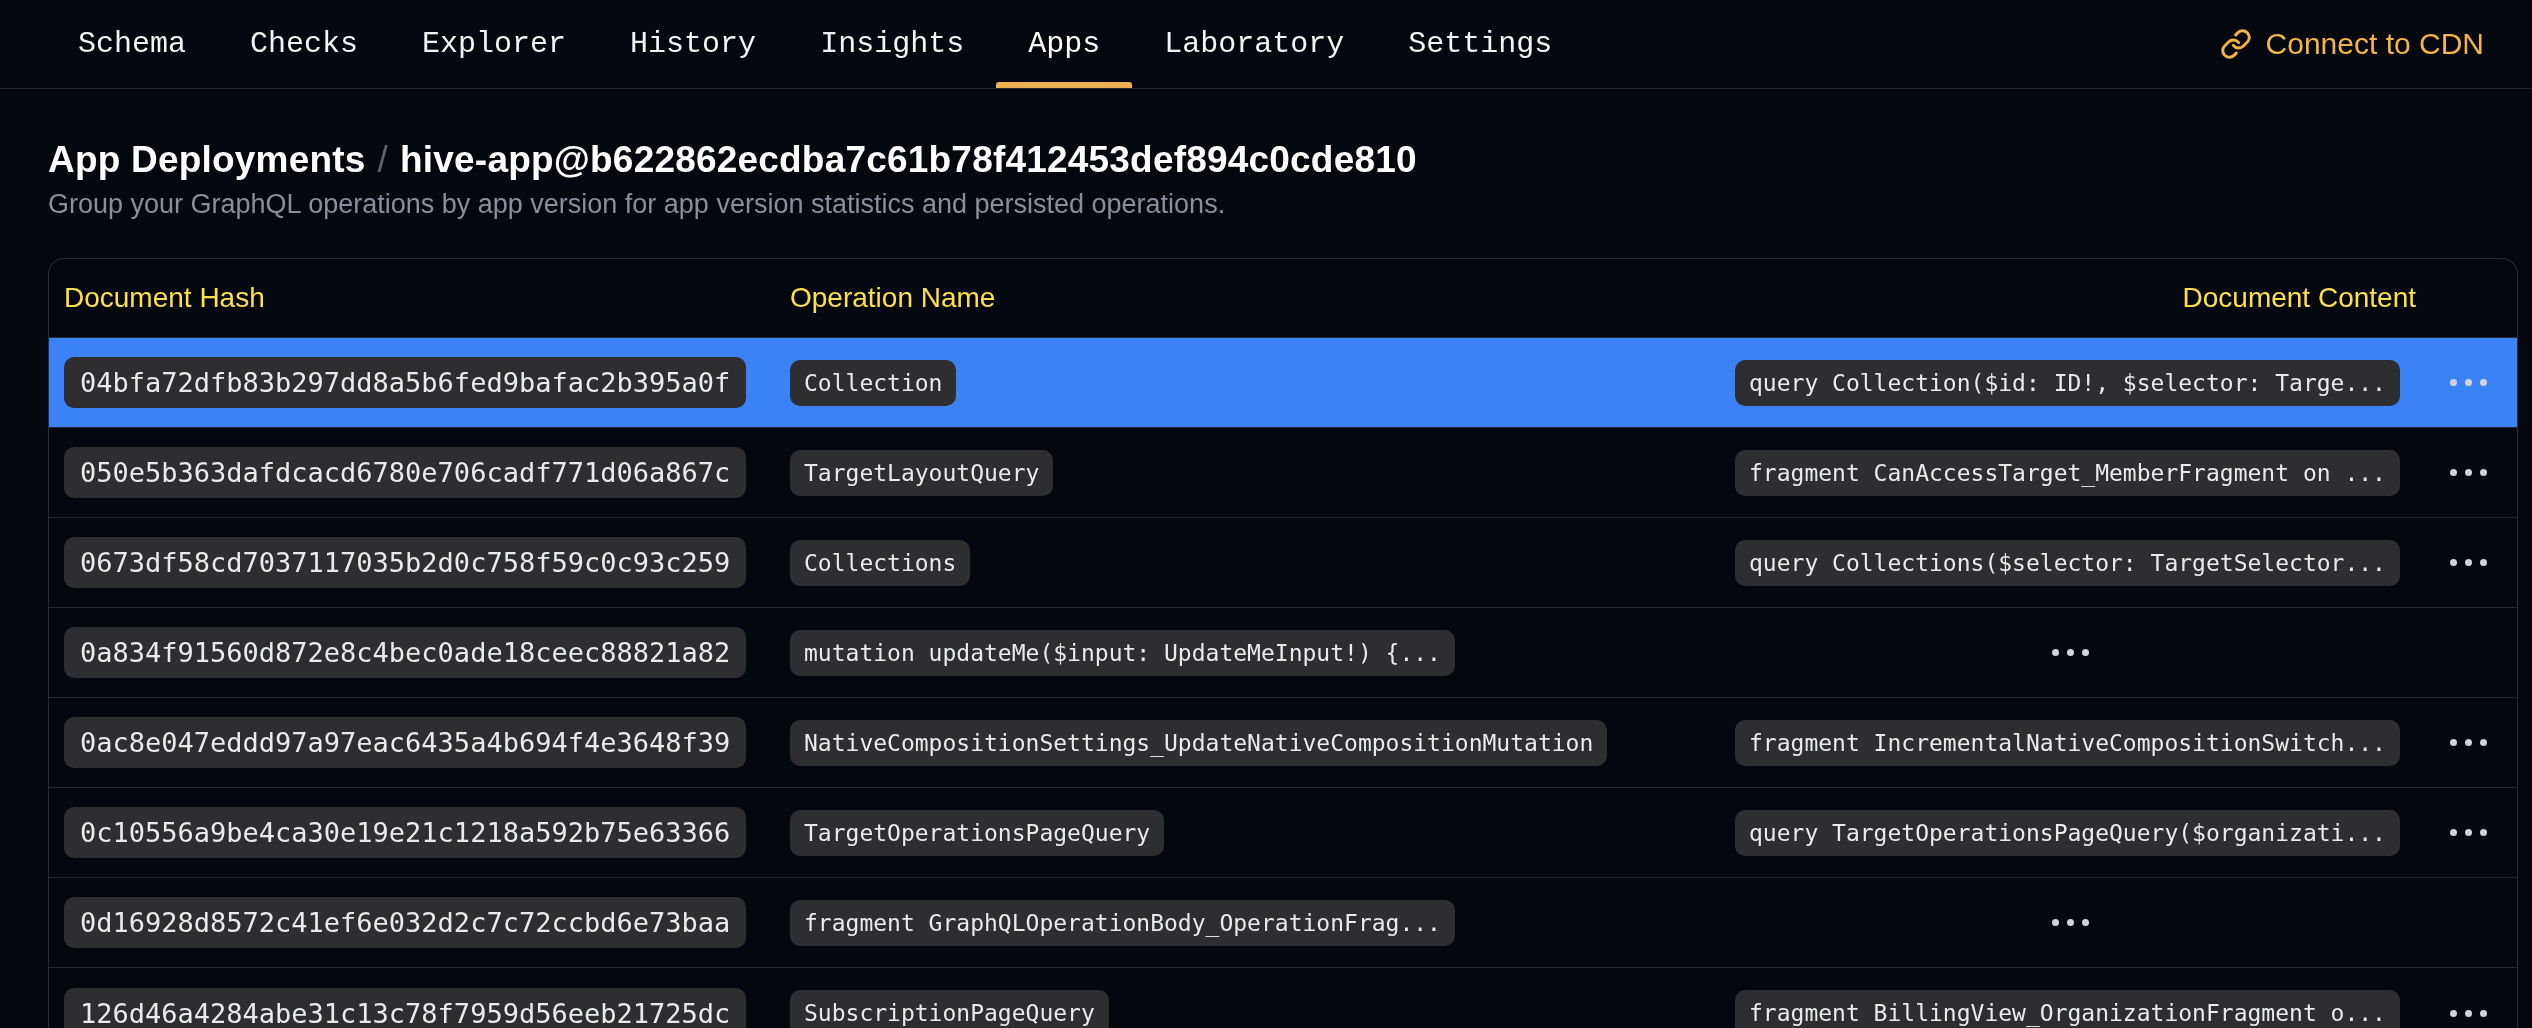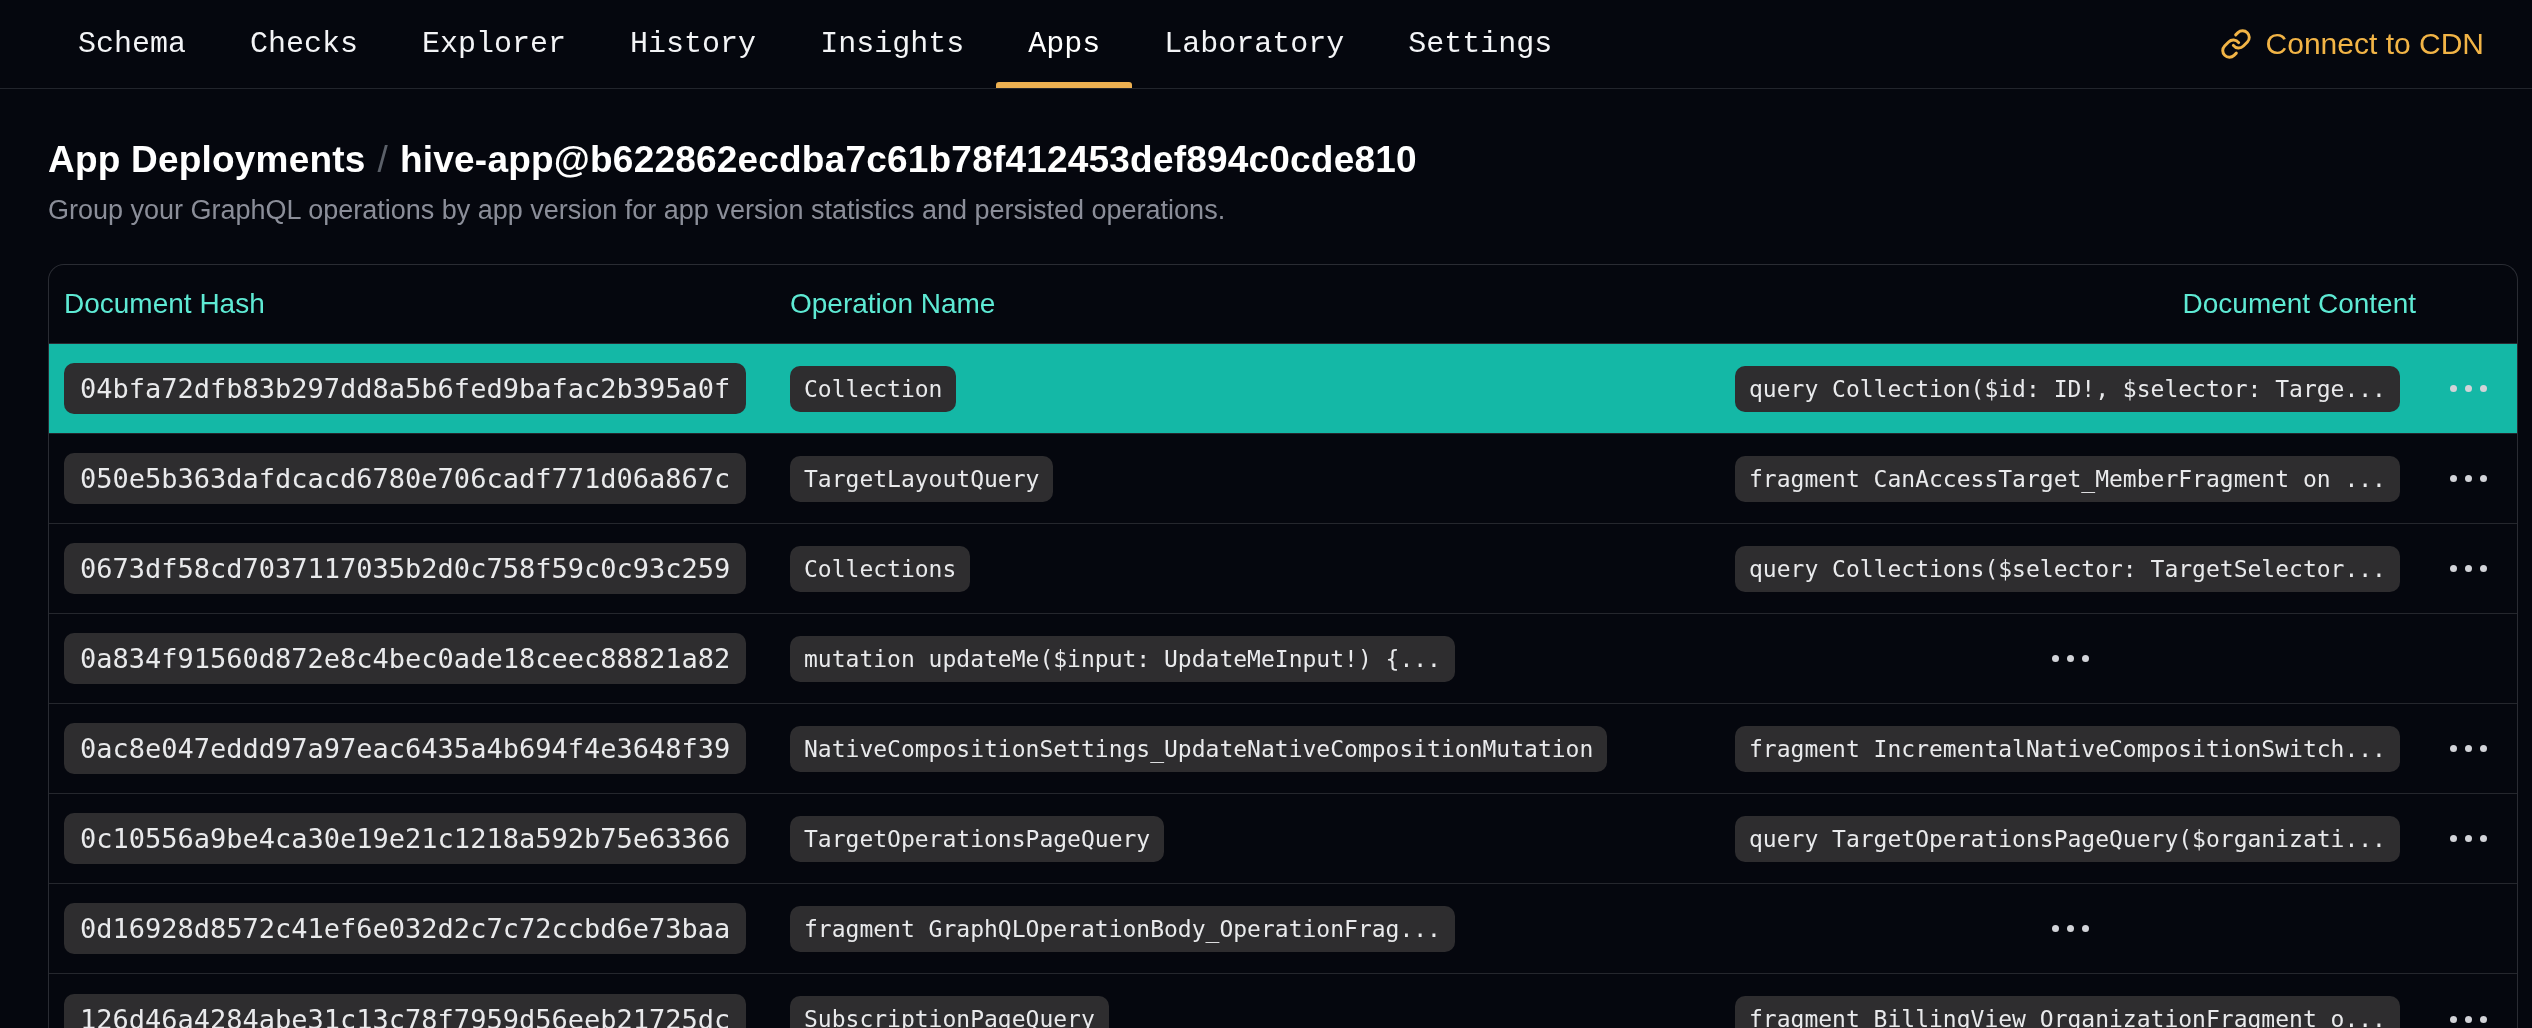--- a/index.html
+++ b/index.html
@@ -62,52 +62,52 @@
     font-weight: 700;
     letter-spacing: 0.2px;
     color: #ffffff;
   }
   .page-title .sep {
     color: #5b6069;
     font-weight: 400;
     margin: 0 12px;
   }
   .subtitle {
-    margin-top: 14px;
+    margin-top: 8px;
     font-size: 27px;
     color: #8b8e99;
   }
 
   
   .table {
     margin-top: 38px;
     margin-right: 14px;
     border: 1px solid #2a2c33;
     border-bottom: none;
     border-radius: 16px 16px 0 0;
   }
   .thead, .tr {
     display: grid;
     grid-template-columns: 726px 945px 700px 1fr;
     align-items: center;
   }
   .thead {
     height: 79px;
     border-bottom: 1px solid #2a2c33;
-    color: #5eead4;
+    color: #fde047;
     font-size: 28px;
   }
   .th, .td { padding-left: 15px; }
   .th.right { text-align: right; padding-right: 4px; }
   .tr {
     height: 90px;
     border-bottom: 1px solid #25272d;
   }
   .tr:last-child { border-bottom: none; }
-  .tr.highlight { background: #14b8a6; }
+  .tr.highlight { background: #3b82f6; }
 
   .chip {
     display: inline-block;
     background: #2e2d2f;
     border-radius: 10px;
     font-family: "DejaVu Sans Mono", monospace;
     color: #e9eaec;
     white-space: nowrap;
   }
   .chip.hash  { font-size: 27px; padding: 10px 16px; }

